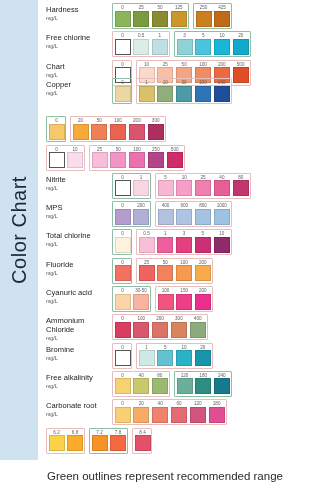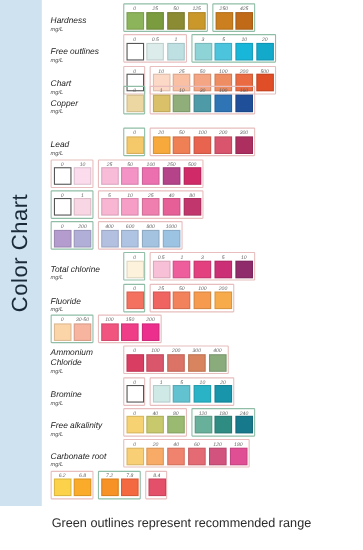--- a/index.html
+++ b/index.html
@@ -21,21 +21,21 @@
     transform:translate(-50%,-50%) rotate(-90deg);
     transform-origin:center center;
     white-space:nowrap;
     font-size:20px;color:#1b2a38;letter-spacing:.5px;
   }
 
   
   .rows{position:absolute;left:46px;top:0;width:284px;height:462px;}
   .row{
     position:absolute;left:0;width:284px;height:28px;
-    display:flex;align-items:flex-end;font-style:italic;
+    display:flex;align-items:flex-start;
   }
   .lbl{
     width:66px;flex:0 0 66px;padding-top:2px;
   }
   .lbl .name{font-size:7.6px;color:#1d1d1d;line-height:9px;display:block;}
   .lbl .unit{font-size:5.2px;color:#4a4a4a;line-height:7px;display:block;margin-top:1px;}
 
   .swatch-area{position:relative;flex:1 1 auto;height:28px;}
 
   
@@ -111,21 +111,21 @@
             </div>
             <div class="cell">
               <div class="tick">425</div>
               <div class="sw" style="background: rgb(192, 106, 24);"></div>
             </div>
           </div>
         </div>
       </div>
       <div class="row" style="top: 31.3px;">
         <div class="lbl">
-          <span class="name">Free outlines</span>
+          <span class="name">Free chlorine</span>
           <span class="unit">mg/L</span>
         </div>
         <div class="swatch-area">
           <div class="grp" style="left: 0px; width: 58px;">
             <div class="cell">
               <div class="tick">0</div>
               <div class="sw outline" style="background: rgb(253, 253, 246);"></div>
             </div>
             <div class="cell">
               <div class="tick">0.5</div>
@@ -226,24 +226,20 @@
               <div class="sw" style="background: rgb(47, 116, 181);"></div>
             </div>
             <div class="cell">
               <div class="tick">160</div>
               <div class="sw" style="background: rgb(31, 79, 153);"></div>
             </div>
           </div>
         </div>
       </div>
       <div class="row" style="top: 116.2px;">
-        <div class="lbl">
-          <span class="name">Lead</span>
-          <span class="unit">mg/L</span>
-        </div>
         <div class="swatch-area">
           <div class="grp green" style="left: 0px; width: 20px;">
             <div class="cell">
               <div class="tick">0</div>
               <div class="sw" style="background: rgb(245, 201, 106);"></div>
             </div>
           </div>
           <div class="grp" style="left: 24px; width: 96px;">
             <div class="cell">
               <div class="tick">20</div>
@@ -298,20 +294,24 @@
               <div class="sw" style="background: rgb(180, 67, 138);"></div>
             </div>
             <div class="cell">
               <div class="tick">500</div>
               <div class="sw" style="background: rgb(208, 42, 104);"></div>
             </div>
           </div>
         </div>
       </div>
       <div class="row" style="top: 172.8px;">
+        <div class="lbl">
+          <span class="name">Nitrite</span>
+          <span class="unit">mg/L</span>
+        </div>
         <div class="swatch-area">
           <div class="grp green" style="left: 0px; width: 39px;">
             <div class="cell">
               <div class="tick">0</div>
               <div class="sw outline" style="background: rgb(246, 240, 236);"></div>
             </div>
             <div class="cell">
               <div class="tick">1</div>
               <div class="sw" style="background: rgb(249, 214, 227);"></div>
             </div>
@@ -334,20 +334,24 @@
               <div class="sw" style="background: rgb(230, 95, 150);"></div>
             </div>
             <div class="cell">
               <div class="tick">80</div>
               <div class="sw" style="background: rgb(193, 55, 109);"></div>
             </div>
           </div>
         </div>
       </div>
       <div class="row" style="top: 201.1px;">
+        <div class="lbl">
+          <span class="name">MPS</span>
+          <span class="unit">mg/L</span>
+        </div>
         <div class="swatch-area">
           <div class="grp green" style="left: 0px; width: 39px;">
             <div class="cell">
               <div class="tick">0</div>
               <div class="sw" style="background: rgb(180, 156, 207);"></div>
             </div>
             <div class="cell">
               <div class="tick">200</div>
               <div class="sw" style="background: rgb(177, 175, 216);"></div>
             </div>
@@ -434,20 +438,24 @@
               <div class="sw" style="background: rgb(245, 154, 79);"></div>
             </div>
             <div class="cell">
               <div class="tick">200</div>
               <div class="sw" style="background: rgb(248, 171, 74);"></div>
             </div>
           </div>
         </div>
       </div>
       <div class="row" style="top: 286px;">
+        <div class="lbl">
+          <span class="name">Cyanuric acid</span>
+          <span class="unit">mg/L</span>
+        </div>
         <div class="swatch-area">
           <div class="grp green" style="left: 0px; width: 39px;">
             <div class="cell">
               <div class="tick">0</div>
               <div class="sw" style="background: rgb(251, 212, 168);"></div>
             </div>
             <div class="cell">
               <div class="tick">30-50</div>
               <div class="sw" style="background: rgb(247, 180, 158);"></div>
             </div>

